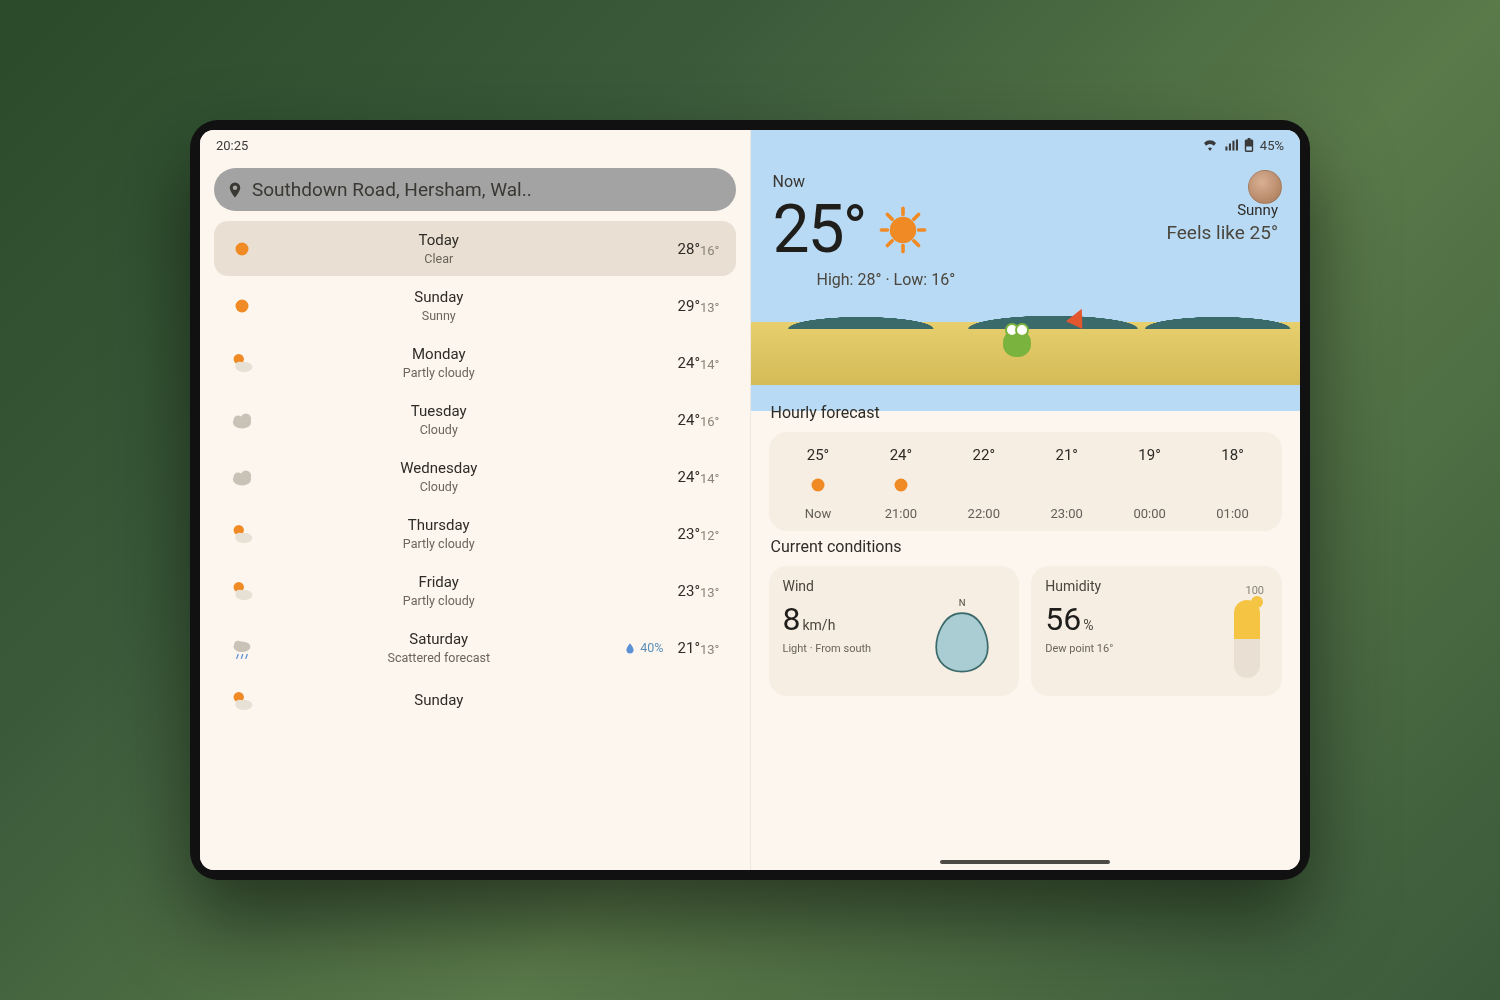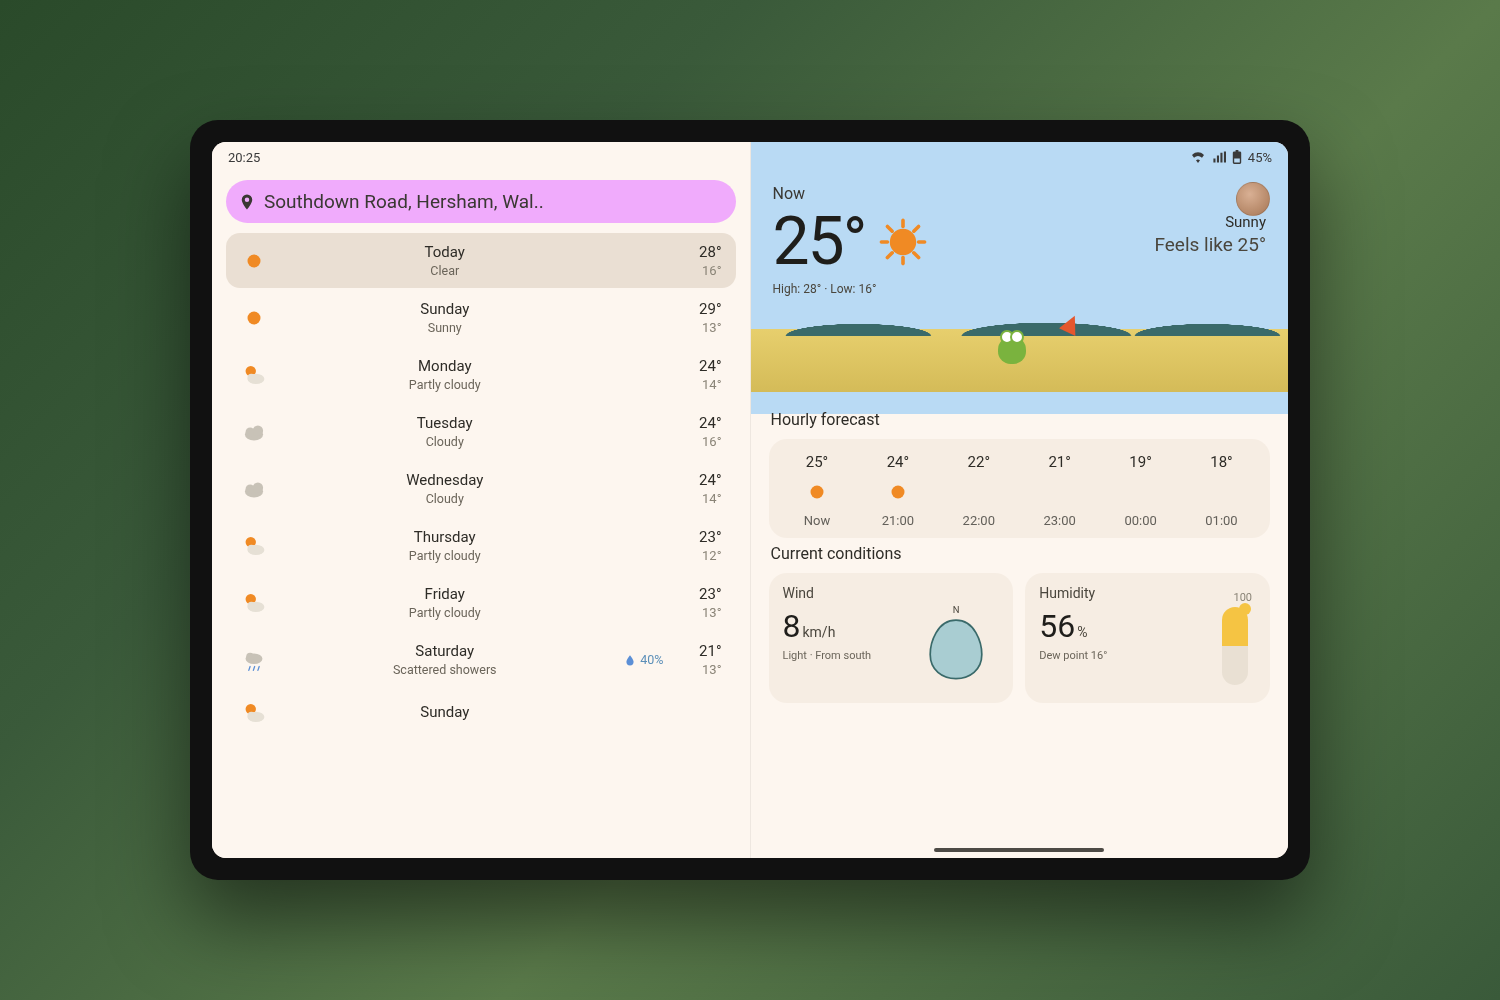--- a/index.html
+++ b/index.html
@@ -6,21 +6,21 @@
   body {
     font-family: 'Roboto', 'Segoe UI', Arial, sans-serif;
     width: 1500px; height: 1000px;
     background: linear-gradient(135deg,#2a4a2a,#3a5a3a 30%,#5a7a4a 60%,#3a5a3a);
     display: flex; align-items: center; justify-content: center;
     overflow: hidden;
   }
   .device {
     width: 1120px; height: 760px;
     background: #111; border-radius: 28px;
-    padding: 22px;
+    padding: 10px;
     box-shadow: 0 40px 80px rgba(0,0,0,.5);
     position: relative;
   }
   .screen {
     width: 100%; height: 100%;
     border-radius: 14px;
     overflow: hidden;
     display: flex;
     position: relative;
     background: #fdf6ef;
@@ -32,21 +32,21 @@
     font-size: 13px; color: #3a3a3a; z-index: 10;
   }
   .status-right { display: flex; align-items: center; gap: 6px; }
   .left-pane {
     width: 50%; height: 100%;
     background: #fdf6ef;
     padding: 38px 14px 10px 14px;
     display: flex; flex-direction: column;
   }
   .location-pill {
-    background: #f0abfc;
+    background: #a3a3a3;
     border-radius: 26px;
     padding: 10px 16px 10px 12px;
     display: flex; align-items: center; gap: 8px;
     font-size: 19px; color: #3a3833;
     margin-bottom: 10px;
     white-space: nowrap; overflow: hidden; text-overflow: ellipsis;
   }
   .day-list { flex: 1; overflow: hidden; display: flex; flex-direction: column; gap: 2px; text-align: center; }
   .day-row {
     display: flex; align-items: center;
@@ -56,21 +56,21 @@
   }
   .day-row.selected { background: #eadfd3; }
   .day-icon {
     width: 28px; height: 28px; flex: 0 0 28px;
     display: flex; align-items: center; justify-content: center;
   }
   .day-text { flex: 1; display: flex; flex-direction: column; }
   .day-name { font-size: 15px; color: #2e2c27; }
   .day-cond { font-size: 12.5px; color: #6b655a; margin-top: 2px; }
   .day-precip { font-size: 12.5px; color: #5b8fb8; display: flex; align-items: center; gap: 4px; min-width: 42px; justify-content: flex-end; }
-  .day-temps { display: flex; flex-direction: column; align-items: flex-end; min-width: 44px; }
+  .day-temps { display: flex; flex-direction: row; align-items: flex-end; min-width: 44px; }
   .day-hi { font-size: 15px; color: #2e2c27; }
   .day-lo { font-size: 13px; color: #8a8477; margin-top: 2px; }
   .divider {
     width: 1px;
     background: rgba(0,0,0,.06);
   }
   .right-pane {
     width: 50%; height: 100%;
     display: flex; flex-direction: column;
     background: linear-gradient(#b9daf4 0%, #b9daf4 38%, #fdf6ef 38%);
@@ -83,21 +83,21 @@
     background: radial-gradient(circle at 40% 35%, #d9b094, #a67654);
     border: 1px solid rgba(0,0,0,.1);
   }
   .now-block { padding: 10px 22px 0 22px; }
   .now-label { font-size: 16px; color: #3a3833; }
   .now-main { display: flex; align-items: flex-start; justify-content: space-between; }
   .now-temp-wrap { display: flex; align-items: center; gap: 14px; }
   .now-temp { font-size: 66px; font-weight: 400; color: #1f1e1b; letter-spacing: -2px; }
   .now-desc { text-align: right; font-size: 15px; color: #2e2c27; margin-top: 10px; }
   .now-desc .sub { font-size: 19px; color: #4a463d; margin-top: 2px; }
-  .now-hl { font-size: 12px; color: #4a463d; margin-top: 2px; }
+  .now-hl { font-size: 16px; color: #4a463d; margin-top: 2px; margin-left: 44px; }
   .illustration {
     height: 90px; position: relative;
     background: linear-gradient(#b9daf4 0%, #b9daf4 30%, #e7cf6d 30%, #d4bb58 100%);
     overflow: hidden;
     margin-top: 6px;
   }
   .hills { position:absolute; top:18%; left:0; right:0; height:18px;
     background: radial-gradient(ellipse 120px 20px at 20% 100%, #3a6a6a 0 60%, transparent 61%),
                 radial-gradient(ellipse 140px 22px at 55% 100%, #3a6a6a 0 60%, transparent 61%),
                 radial-gradient(ellipse 120px 20px at 85% 100%, #3a6a6a 0 60%, transparent 61%);
@@ -302,21 +302,21 @@
                 <circle class="cloud" cx="14" cy="15" r="6"></circle>
                 <g stroke="#5b8fd6" stroke-width="2" stroke-linecap="round">
                   <line x1="14" y1="30" x2="12" y2="36"></line>
                   <line x1="21" y1="30" x2="19" y2="36"></line>
                   <line x1="28" y1="30" x2="26" y2="36"></line>
                 </g>
               </svg>
             </span>
     <span class="day-text">
       <span class="day-name">Saturday</span>
-      <span class="day-cond">Scattered showers</span>
+      <span class="day-cond">Scattered forecast</span>
     </span>
     <span class="day-precip"><svg width="12" height="12" viewBox="0 0 20 20">
                 <path fill="#5b8fd6" d="M10 2c3 4 6 8 6 11a6 6 0 11-12 0c0-3 3-7 6-11z"></path>
               </svg>40%</span>
     <span class="day-temps">
       <span class="day-hi">21°</span>
       <span class="day-lo">13°</span>
     </span>
           </div>
           <div class="day-row">

